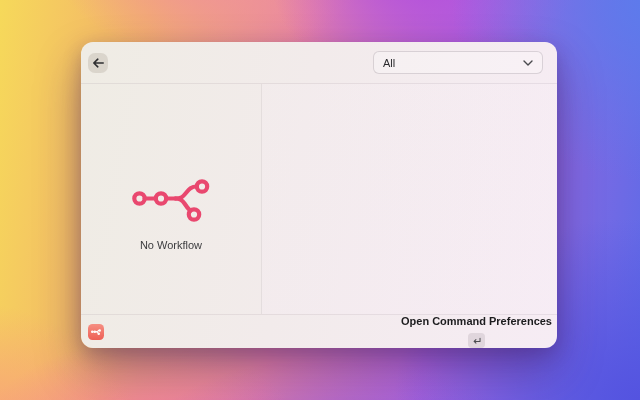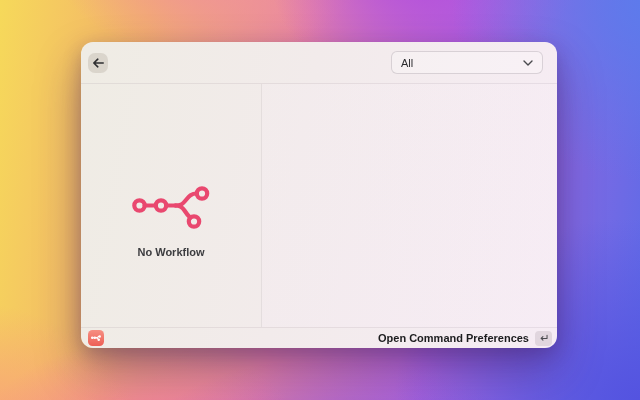--- a/index.html
+++ b/index.html
@@ -31,50 +31,50 @@
     padding:0 14px 0 7px;
     border-bottom:1px solid rgba(60,40,60,.08);
   }
   .back-btn{
     width:20px; height:20px; border-radius:7px;
     background:rgba(90,80,60,.14);
     display:flex; align-items:center; justify-content:center;
     cursor:pointer;
   }
   .dropdown{
-    width:152px; height:23px;
+    width:170px; height:23px;
     border:1px solid rgba(80,60,80,.18); border-radius:6px;
     background:rgba(255,255,255,.28);
     display:flex; align-items:center; justify-content:space-between;
     padding:0 9px; cursor:pointer;
   }
   .dropdown-value{ font-size:11px; color:#2b2b2e; }
   .body{ flex:1 1 auto; display:flex; min-height:0; }
   .left-panel{
     width:181px; flex:0 0 181px;
     border-right:1px solid rgba(60,40,60,.07);
     display:flex; flex-direction:column; align-items:center; justify-content:center;
     padding-top:30px;
   }
   .right-panel{ flex:1 1 auto; background:linear-gradient(180deg, rgba(250,238,250,.12), rgba(248,236,248,.2)); }
-  .empty-label{ margin-top:16px; font-size:11px; color:#3c3c3f;font-weight:bold; }
+  .empty-label{ margin-top:16px; font-size:11px; color:#3c3c3f; }
   .footer{
     flex:0 0 21px;
     border-top:1px solid rgba(60,40,60,.08);
     display:flex; align-items:center; justify-content:space-between;
     padding:0 5px 0 7px;
   }
   .footer-left{ display:flex; align-items:center; gap:6px; }
   .app-icon{
     width:16px; height:16px; border-radius:4.5px;
     background:linear-gradient(180deg,#f68f82,#ee5f55);
     display:flex; align-items:center; justify-content:center;
   }
   .footer-cmd{ font-size:11px; color:#3d3d40; }
-  .footer-right{ display:flex; align-items:center; gap:6px; }
+  .footer-right{ display:flex; align-items:center; gap:6px;flex-direction:column; }
   .footer-action{ font-size:11px; font-weight:700; color:#1c1c1e; }
   .key-badge{
     width:17px; height:15px; border-radius:4px;
     background:rgba(120,100,110,.16);
     display:flex; align-items:center; justify-content:center;
   }
   svg{ display:block; }
 </style>
 </head>
 <body>

